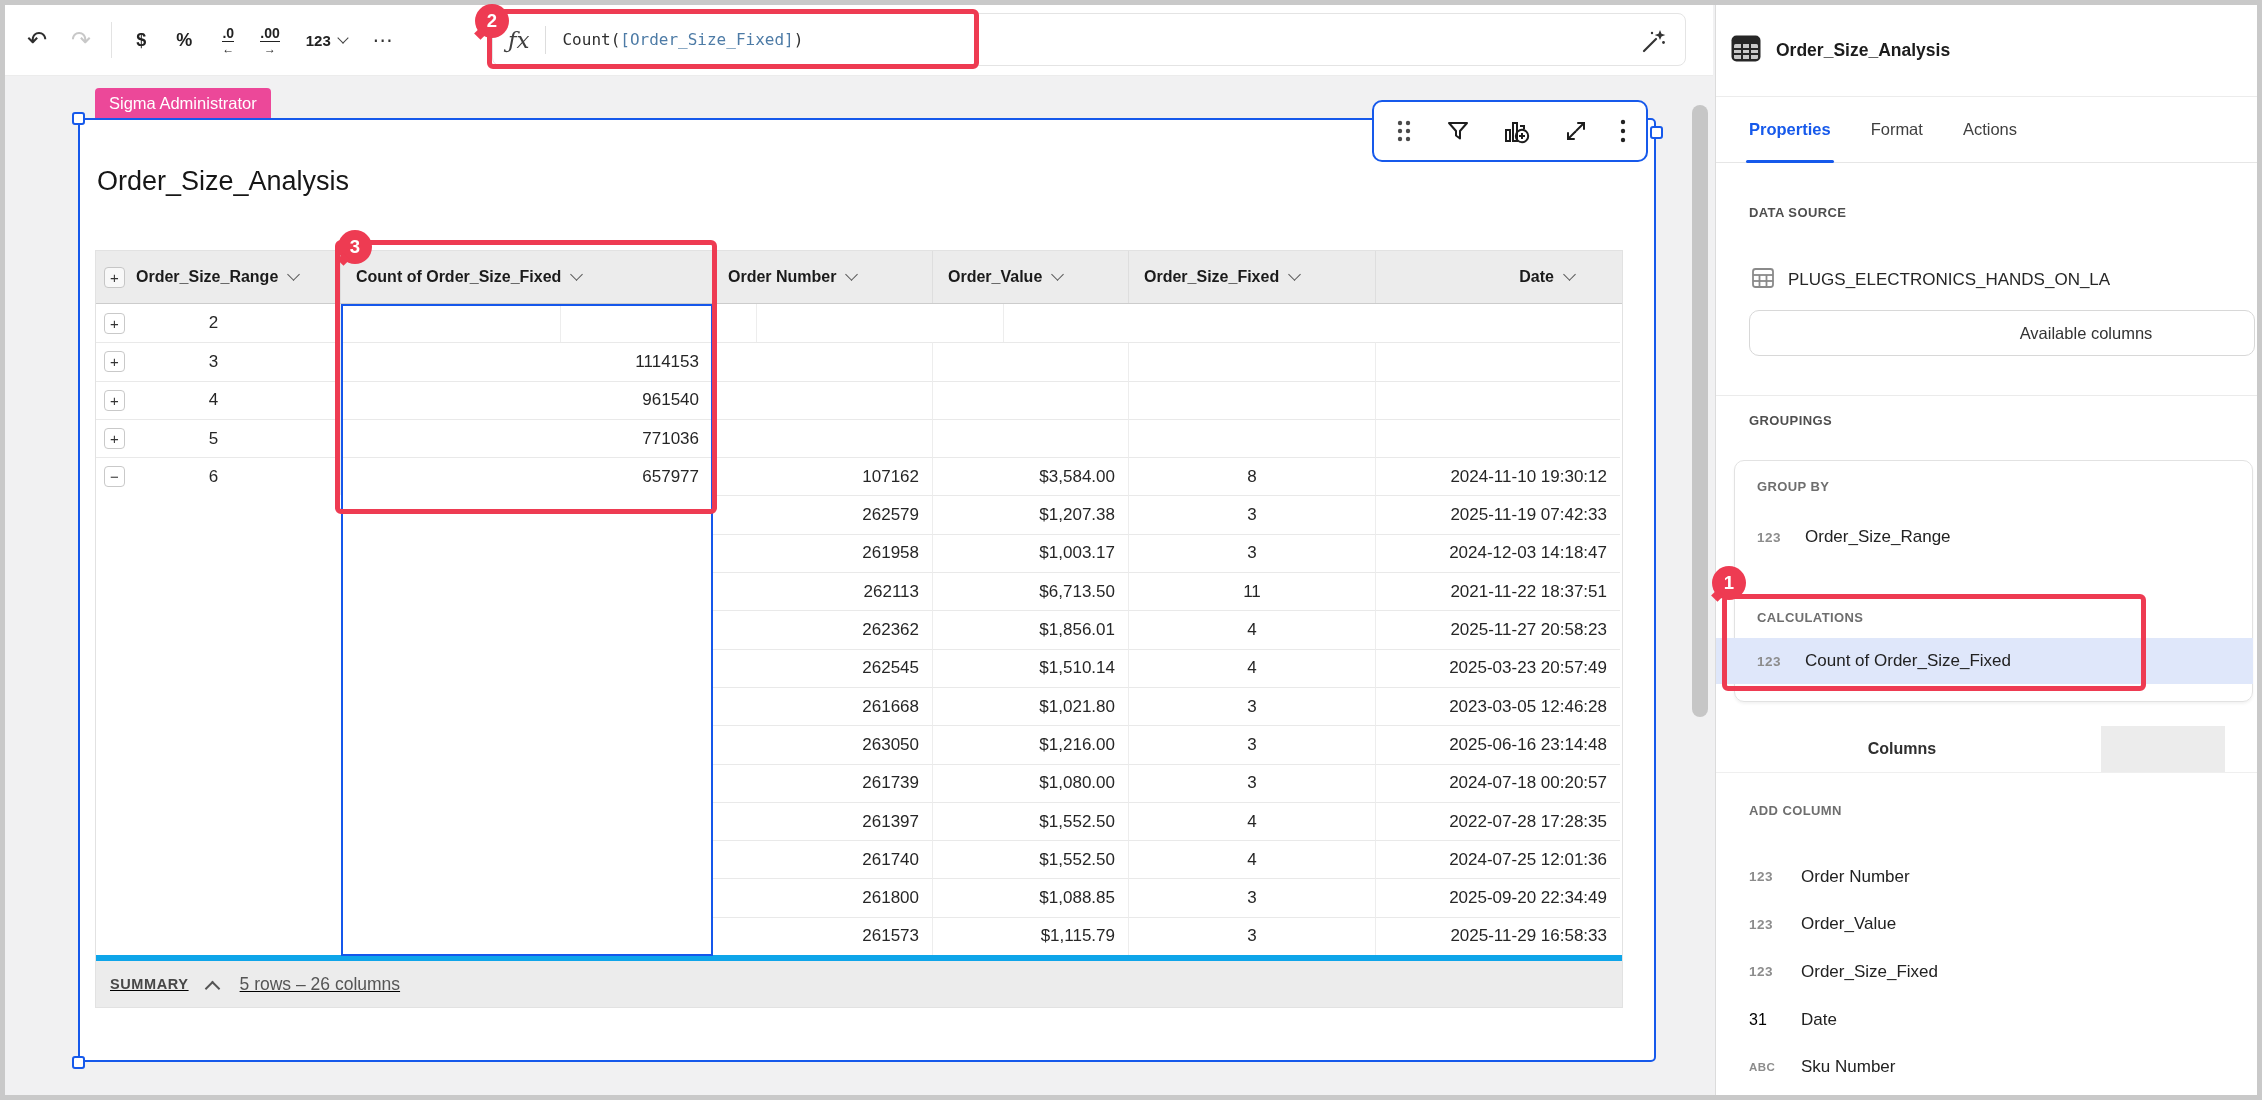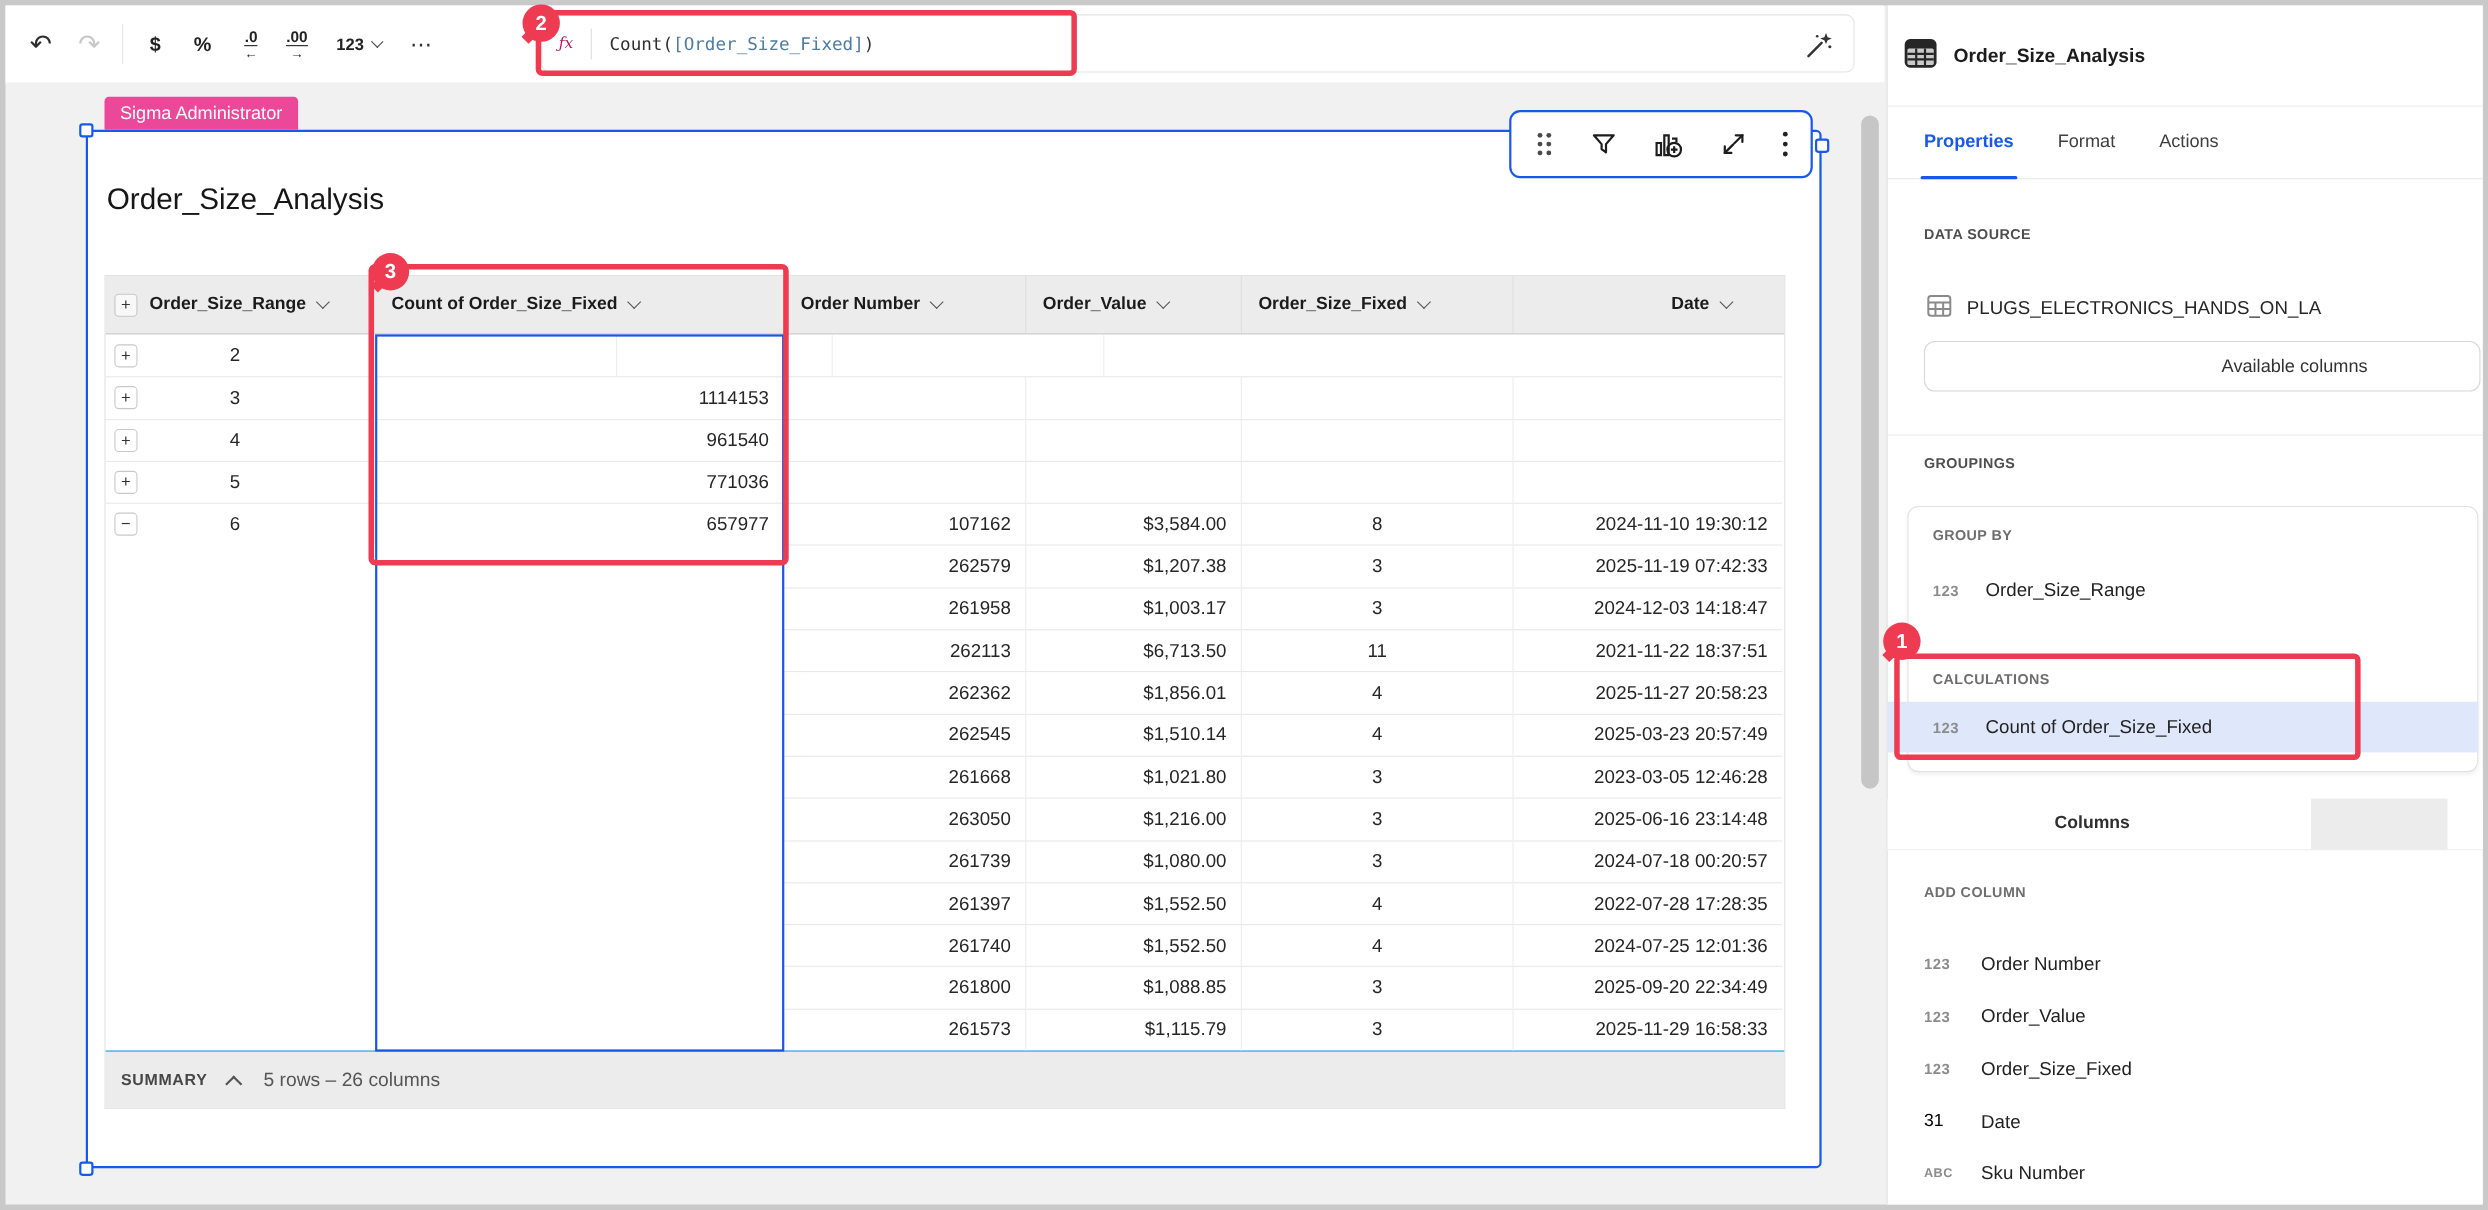--- a/index.html
+++ b/index.html
@@ -14,21 +14,21 @@
   .tb-div{width:1px;height:36px;background:#e3e3e3;margin-right:24px;}
   .tb-txt{font-size:18px;font-weight:600;margin-right:30px;}
   .decbtn{display:flex;flex-direction:column;align-items:center;line-height:1;margin-right:26px;color:#222;}
   .decbtn .dtop{font-size:14px;font-weight:700;border-bottom:1.5px solid #222;padding-bottom:1px;}
   .decbtn .arr{font-size:12px;margin-top:1px;}
   .nfbtn{display:flex;align-items:center;font-size:15px;font-weight:700;color:#222;margin-right:26px;}
   .chev-s{display:inline-block;width:7px;height:7px;border-right:1.7px solid #444;border-bottom:1.7px solid #444;transform:rotate(45deg);margin-left:8px;margin-top:-4px;}
   .tb-more{font-size:20px;color:#333;letter-spacing:2px;margin-right:10px;}
 
   .formula-field{position:absolute;left:492px;top:13px;width:1194px;height:53px;background:#fff;border:1px solid #e4e4e4;border-radius:8px;display:flex;align-items:center;padding-left:15px;box-sizing:border-box;z-index:5;}
-  .fx{font-style:italic;font-family:"DejaVu Serif",serif;font-size:14px;color:#be185d;}
+  .fx{font-style:italic;font-family:"DejaVu Serif",serif;font-size:23px;color:#404040;}
   .f-div{width:1px;height:28px;background:#ddd;margin:0 16px;}
   .fcode{font-family:"DejaVu Sans Mono",monospace;font-size:16px;color:#2f2f2f;white-space:pre;}
   .fcode .arg{color:#4d7ba6;}
   .sparkle{position:absolute;right:16px;top:12px;}
 
   
   .anno-box{position:absolute;border:5px solid #ee3b52;border-radius:6px;z-index:60;box-sizing:border-box;pointer-events:none;}
   .anno-circle{position:absolute;width:34px;height:34px;background:#ee3b52;border-radius:50%;color:#fff;font-size:18.5px;font-weight:700;display:flex;align-items:center;justify-content:center;z-index:61;}
   .anno-circle i{position:absolute;left:1px;bottom:0;width:9px;height:9px;background:#ee3b52;transform:rotate(45deg);z-index:-1;}
 
@@ -56,21 +56,21 @@
   .row{display:flex;height:38.3px;}
   .cell{box-sizing:border-box;display:flex;align-items:center;font-size:17px;color:#262626;border-top:1px solid #e9e9e9;border-right:1px solid #ededed;}
   .row:first-child .cell{border-top:none;}
   .c1,.c2,.c3,.c5{justify-content:flex-end;padding-right:13px;}
   .c4{justify-content:center;}
   .c5{border-right:none;}
   .row.detail .c0,.row.detail .c1{border-top:none;border-right:none;}
   .signbox{width:21px;height:21px;margin-left:8px;border:1.5px solid #c9c9c9;border-radius:4px;background:#fff;display:flex;align-items:center;justify-content:center;font-size:15px;color:#333;box-sizing:border-box;cursor:pointer;}
   .rangeval{flex:1;text-align:center;padding-right:38px;}
   .colselect{position:absolute;left:245px;top:53px;width:372px;height:652px;border:2px solid #1557eb;box-sizing:border-box;pointer-events:none;z-index:8;}
-  .tsummary{display:flex;align-items:center;height:52px;background:#ececec;border-top:1px solid #0ea5e9;box-sizing:border-box;padding-left:14px;}
+  .tsummary{display:flex;align-items:center;height:52px;background:#ececec;border-top:6px solid #0ea5e9;box-sizing:border-box;padding-left:14px;text-decoration:underline;}
   .sumlabel{font-size:14.5px;font-weight:700;letter-spacing:0.6px;color:#474747;}
   .chevup{display:inline-block;width:9px;height:9px;border-right:2px solid #555;border-bottom:2px solid #555;transform:rotate(-135deg);margin:8px 0 0 18px;}
   .suminfo{font-size:17.5px;color:#555;margin-left:22px;}
 
   
   .panel{position:absolute;left:1715px;top:5px;width:542px;height:1090px;background:#fff;border-left:1px solid #dcdcdc;box-sizing:border-box;z-index:10;}
   .p-abs{position:absolute;}
   .p-header{position:absolute;left:0;top:0;width:100%;height:92px;border-bottom:1px solid #ececec;display:flex;align-items:center;padding-left:15px;box-sizing:border-box;}
   .p-title{font-size:17.5px;font-weight:700;color:#1c1c1c;margin-left:15px;}
   .ptabs{position:absolute;left:0;top:92px;width:100%;height:66px;display:flex;align-items:center;border-bottom:1px solid #e6e6e6;padding-left:33px;gap:40px;box-sizing:border-box;}

